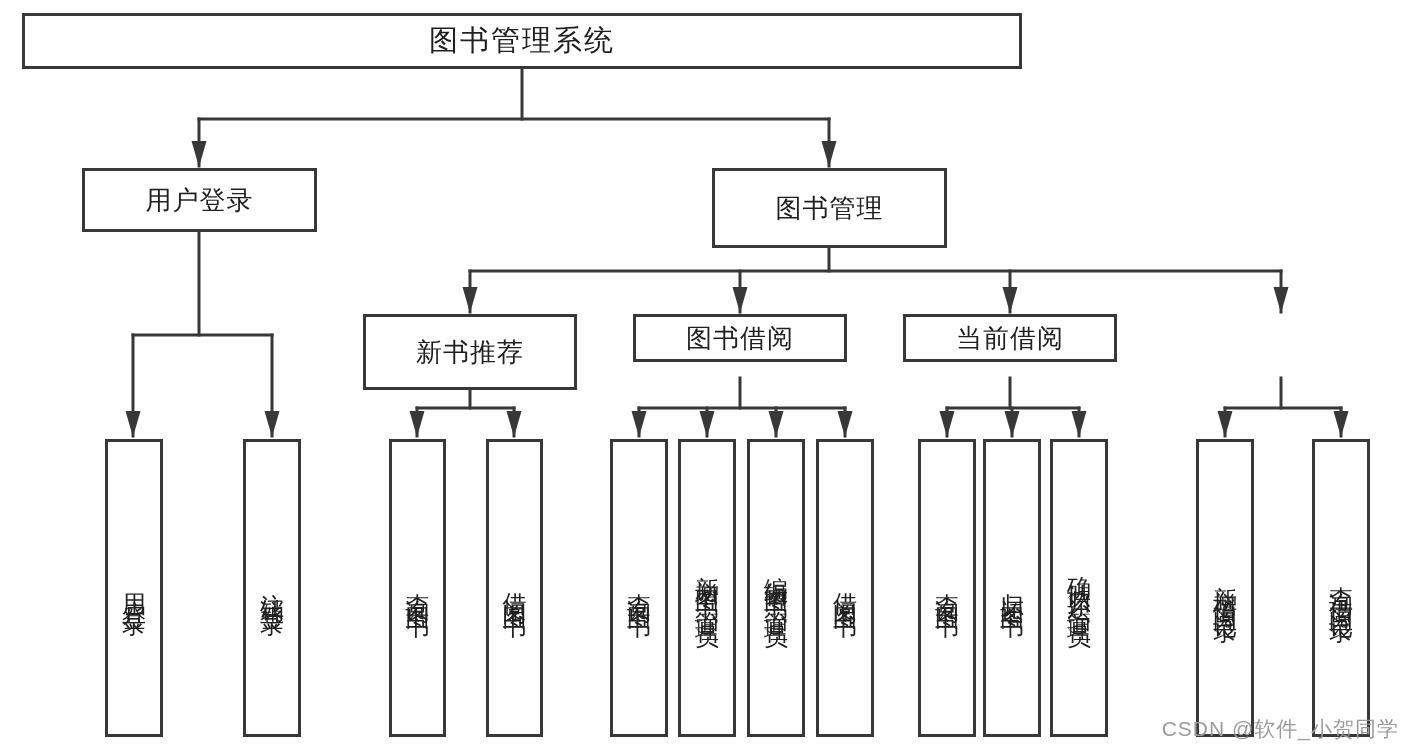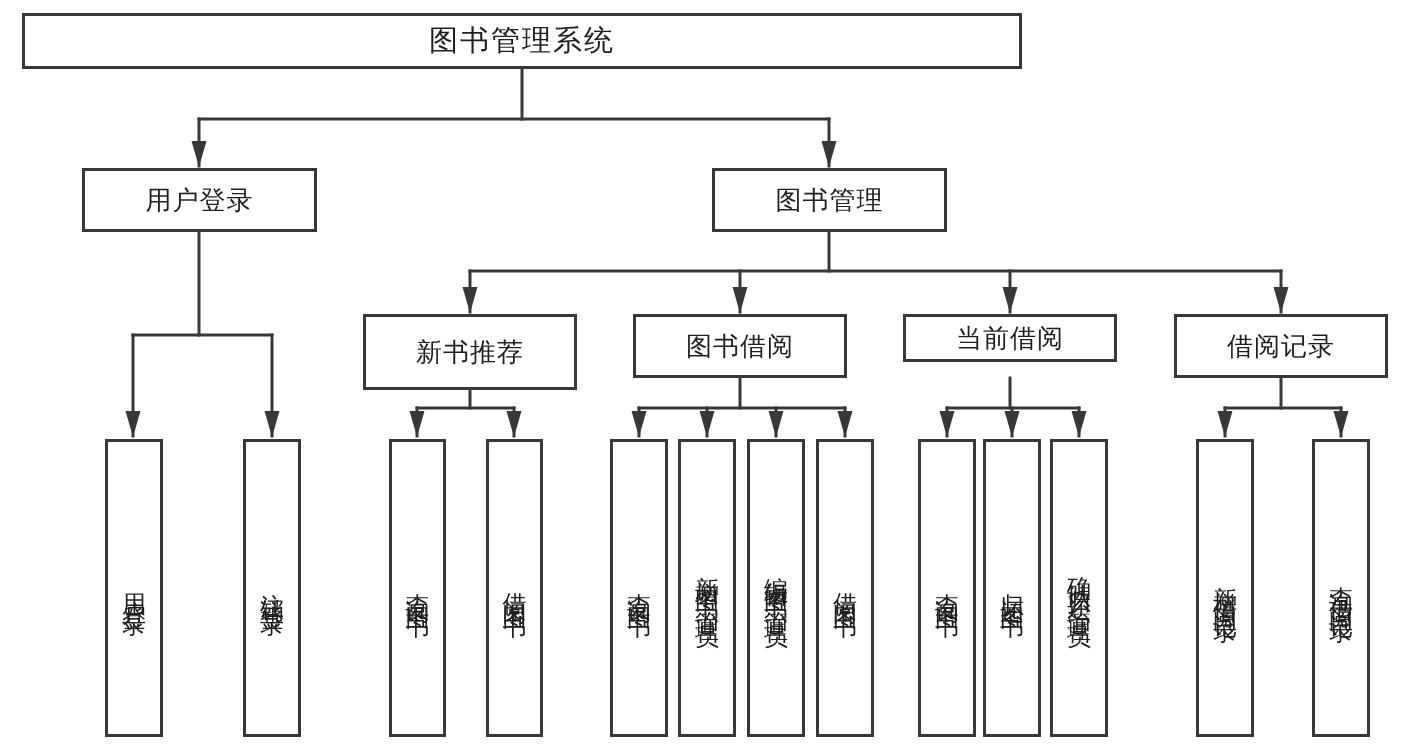--- a/index.html
+++ b/index.html
@@ -95,35 +95,32 @@
     </g>
   </svg>
 
   <div class="node h root" style="left:22px; top:13px; width:1000px; height:56px;">
     <span>图书管理系统</span>
   </div>
 
   <div class="node h" style="left:82px; top:168px; width:235px; height:64px;">
     <span>用户登录</span>
   </div>
-  <div class="node h" style="left:712px; top:168px; width:235px; height:64px;">
+  <div class="node h" style="left:712px; top:168px; width:235px; height:80px;">
     <span>图书管理</span>
   </div>
 
   <div class="node h" style="left:363px; top:314px; width:214px; height:76px;">
     <span>新书推荐</span>
   </div>
-  <div class="node h" style="left:633px; top:314px; width:214px; height:64px;">
+  <div class="node h" style="left:633px; top:314px; width:214px; height:48px;">
     <span>图书借阅</span>
   </div>
   <div class="node h" style="left:903px; top:314px; width:214px; height:48px;">
     <span>当前借阅</span>
-  </div>
-  <div class="node h" style="left:1174px; top:314px; width:214px; height:64px;">
-    <span>借阅记录</span>
   </div>
 
   <div class="node v" style="left:105px; top:439px; width:58px; height:298px;">
     <span>用户登录</span>
   </div>
   <div class="node v" style="left:243px; top:439px; width:58px; height:298px;">
     <span>注销登录</span>
   </div>
 
   <div class="node v" style="left:389px; top:439px; width:57px; height:298px;">
@@ -156,14 +153,15 @@
     <span>确认归还（管理员）</span>
   </div>
 
   <div class="node v" style="left:1196px; top:439px; width:58px; height:298px;">
     <span>新增借阅记录</span>
   </div>
   <div class="node v" style="left:1312px; top:439px; width:58px; height:298px;">
     <span>查询借阅记录</span>
   </div>
 
+  <div class="watermark">CSDN @软件_小贺同学</div>
 
 </div>
 
 </body></html>

